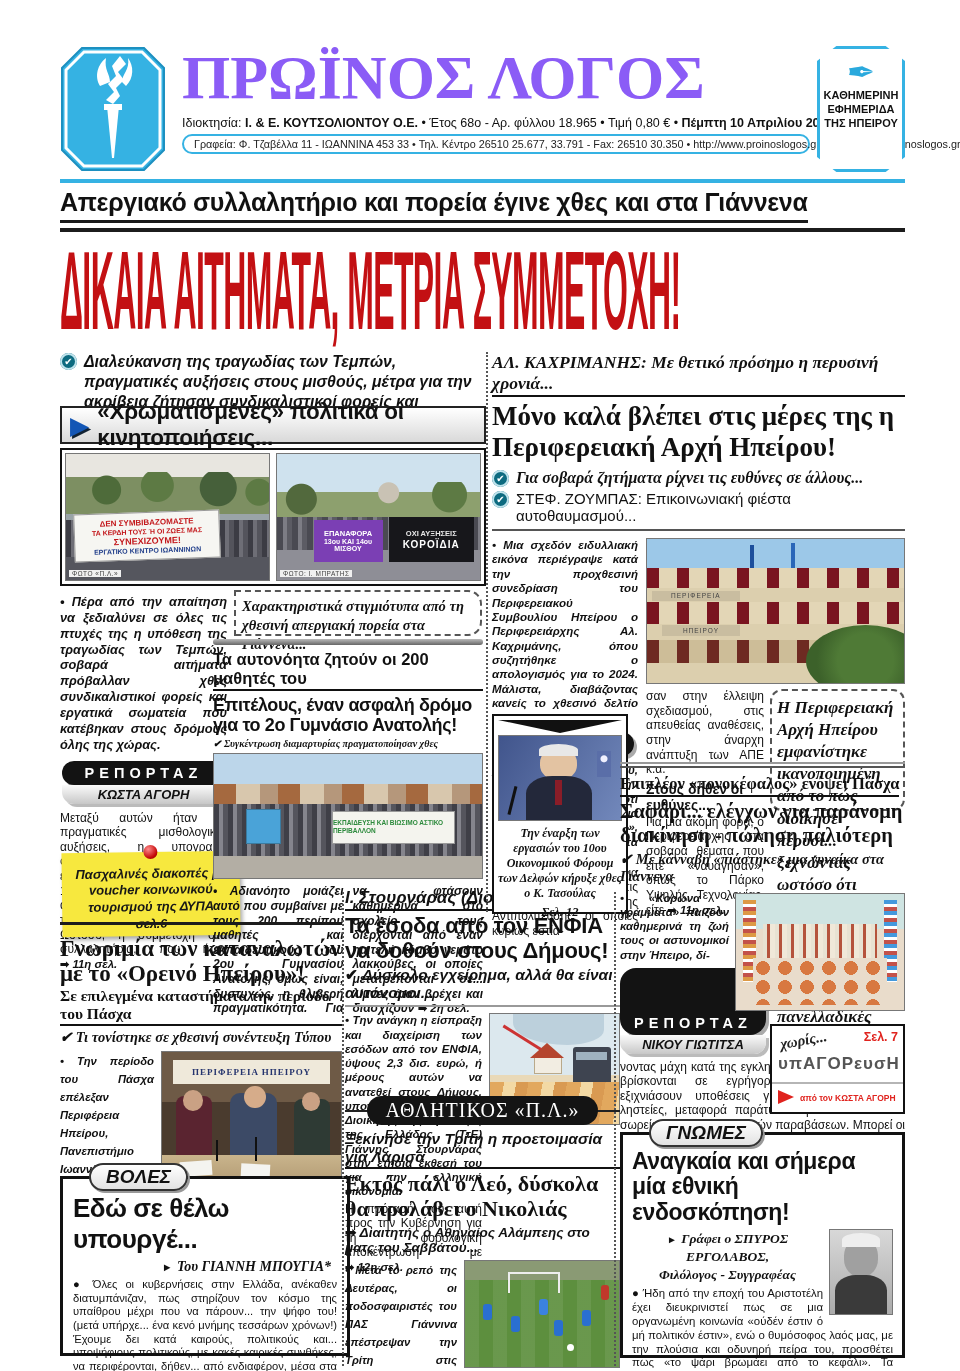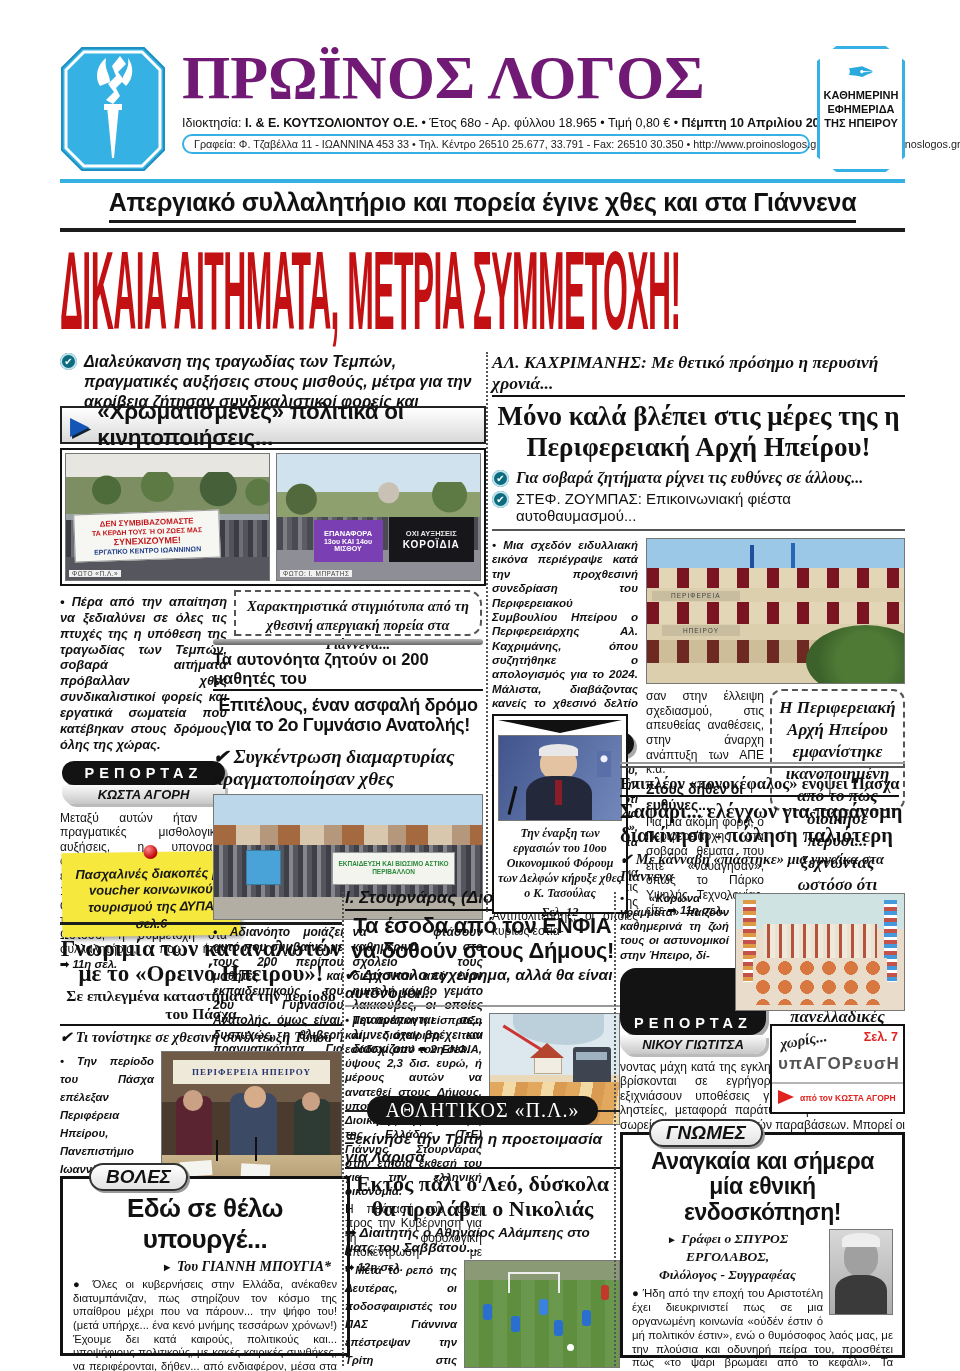--- a/index.html
+++ b/index.html
@@ -2,23 +2,23 @@
 <html><head>
 <meta charset="utf-8">
 <style>
   *{box-sizing:border-box;margin:0;padding:0}
   body{background:#888;margin:0}
   .page{position:relative;width:960px;height:1371px;background:#fff;font-family:"Liberation Sans",sans-serif;color:#111;overflow:hidden;margin:0 auto}
   .abs{position:absolute}
   .serif{font-family:"Liberation Serif",serif}
   .bi{font-weight:bold;font-style:italic}
   .just{text-align:justify}
-  .ctr{text-align:center}
-  
-  .mast-title{font-family:"Liberation Serif",serif;font-weight:bold;font-size:62px;line-height:1;letter-spacing:0;color:#701a75;white-space:nowrap}
+  .ctr{text-align:left}
+  
+  .mast-title{font-family:"Liberation Serif",serif;font-weight:bold;font-size:62px;line-height:1;letter-spacing:0;color:#8b5cf6;white-space:nowrap}
   .owner-line{font-size:12.5px;margin-top:8px;white-space:nowrap}
   .addr-pill{border:2px solid #35b2e3;border-radius:12px;font-size:10.8px;padding:2px 10px;margin-top:4px;white-space:nowrap;color:#222}
   .badge-right{border:3px solid #35b2e3;border-radius:12px;background:#fff;clip-path:polygon(22% 0,78% 0,100% 12%,100% 88%,78% 100%,22% 100%,0 88%,0 12%);display:flex;flex-direction:column;align-items:center;justify-content:flex-start;padding-top:6px}
   .badge-right .pen{color:#2aa9dd;font-size:34px;line-height:1}
   .badge-right .bl{font-weight:bold;font-size:11px;line-height:1.25;text-align:center}
   .cyan-rule{background:#35b2e3}
   
   .kicker-big{font-weight:bold;font-size:25px;letter-spacing:-.3px;border-bottom:3px solid #1a1a1a;padding-bottom:3px;display:inline-block}
   .rule-dark{background:#1c1c1c}
   .main-red{display:inline-block;font-weight:800;font-size:112px;line-height:.92;color:#c31013;transform:scaleX(.285);transform-origin:0 50%;white-space:nowrap;letter-spacing:-2px}
@@ -153,21 +153,21 @@
     <div class="pin"></div>
     <div class="bi" style="font-size:13px;line-height:1.25;color:#171717">Πασχαλινές διακοπές με voucher κοινωνικού τουρισμού της ΔΥΠΑ</div>
     <div class="bi" style="font-size:12.5px;margin-top:2px">σελ.6</div>
   </div>
 
   <div class="abs gray-grad-rule" style="left:213px;top:639px;width:270px;height:6px"></div>
 
   <div class="abs" style="left:213px;top:650px;width:270px">
     <div><span class="kick-u" style="font-weight:bold;font-size:16.5px">Τα αυτονόητα ζητούν οι 200 μαθητές του</span></div>
     <div class="ctr" style="font-weight:bold;font-size:18px;line-height:1.12;letter-spacing:-.4px;margin-top:4px">Επιτέλους, έναν ασφαλή δρόμο για το 2ο Γυμνάσιο Ανατολής!</div>
-    <div class="serif bi" style="font-size:19px;margin-top:10px">
+    <div class="serif bi" style="font-size:10px;margin-top:3px">
       <span>✔</span>
       <span>Συγκέντρωση διαμαρτυρίας πραγματοποίησαν χθες</span>
     </div>
     <div class="photo" style="width:100%;height:126px;margin-top:4px">
       <div class="abs" style="inset:0;background:linear-gradient(#bcd6ea 0 26%,#cbb99d 26% 40%,#b3aea4 40% 100%)"></div>
       <div class="abs" style="left:0;top:24%;width:100%;height:18%;background:repeating-linear-gradient(90deg,#a5693f 0 22px,#d8c7ad 22px 46px,#b5977b 46px 64px)"></div>
       <div class="abs" style="left:0;top:40%;width:100%;height:42%;background:repeating-linear-gradient(90deg,#3f3f47 0 5px,#85858d 5px 9px,#55555d 9px 14px)"></div>
       <div class="abs" style="left:12%;top:44%;width:13%;height:28%;background:#4aa3d8;border:1px solid #3a7ba0"></div>
       <div class="abs ctr" style="left:44%;top:46%;width:46%;height:26%;background:#f4f4ee;border:1px solid #999;display:flex;align-items:center;justify-content:center">
         <span style="color:#2c8a3c;font-weight:bold;font-size:6.5px;line-height:1.3">ΕΚΠΑΙΔΕΥΣΗ ΚΑΙ ΒΙΩΣΙΜΟ ΑΣΤΙΚΟ ΠΕΡΙΒΑΛΛΟΝ</span>

